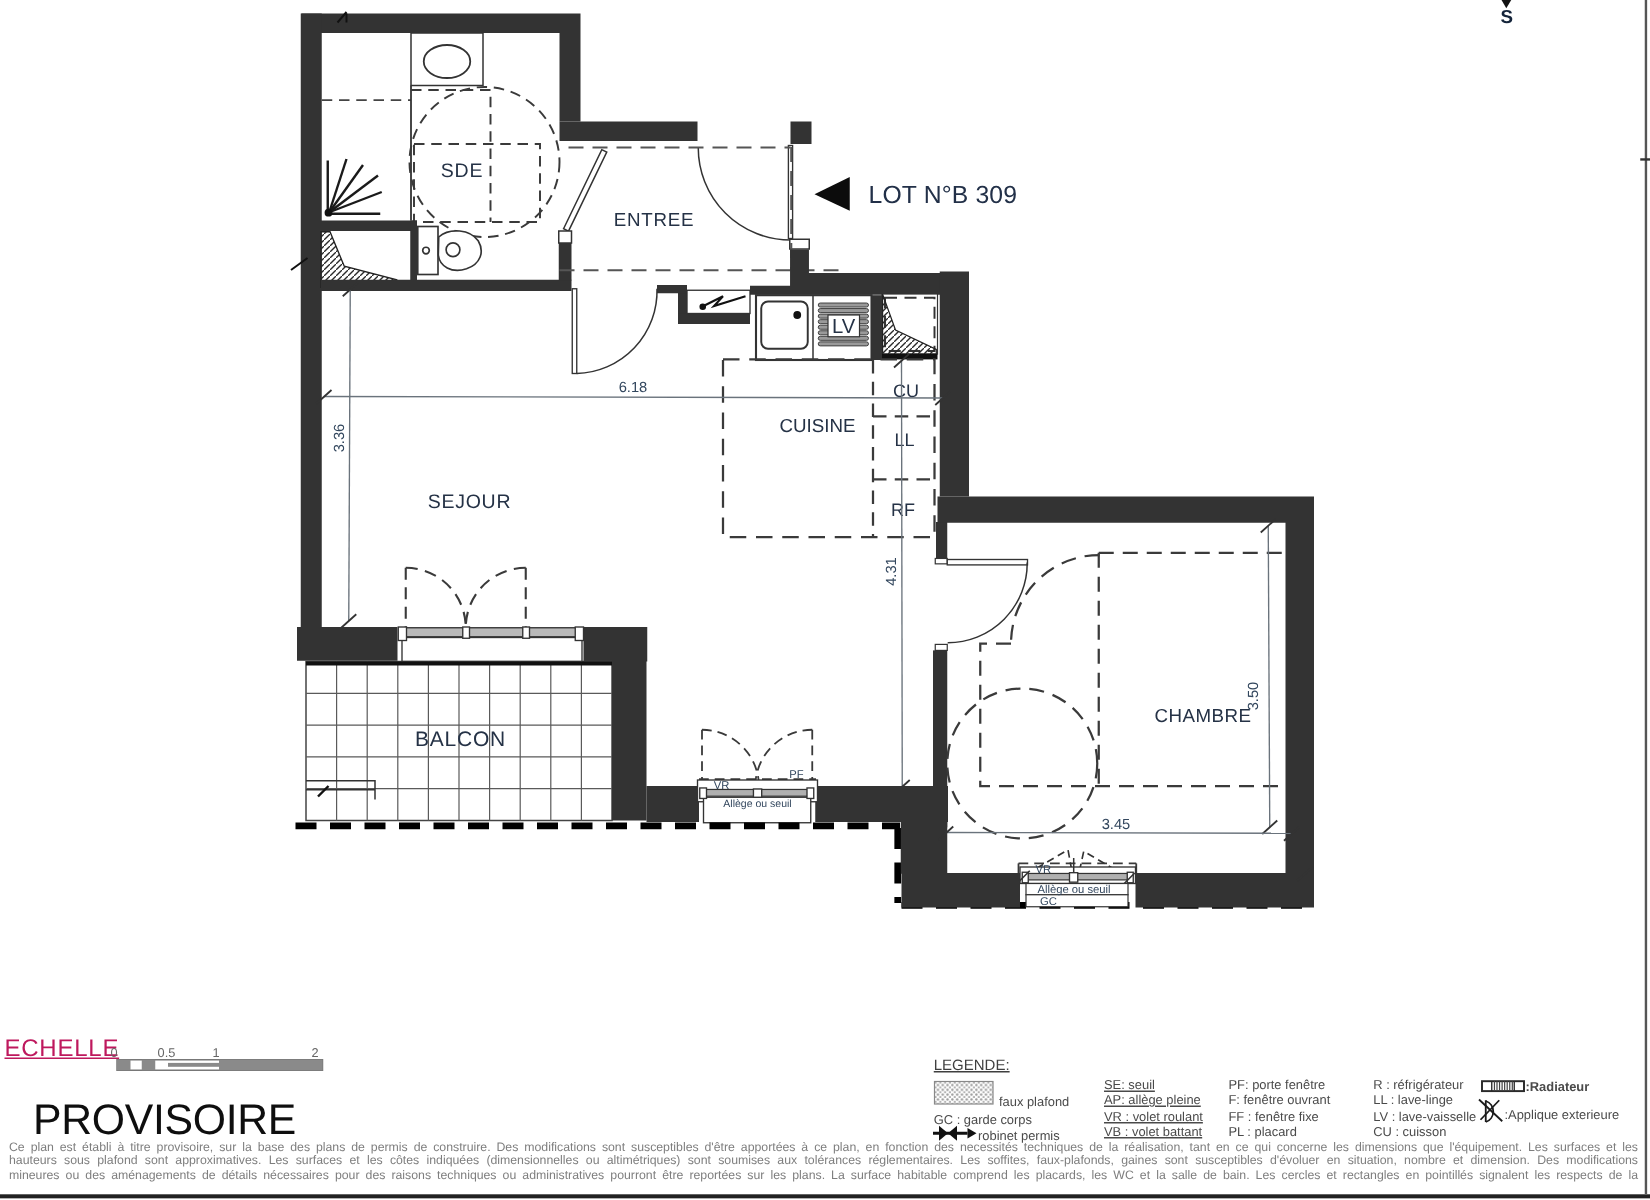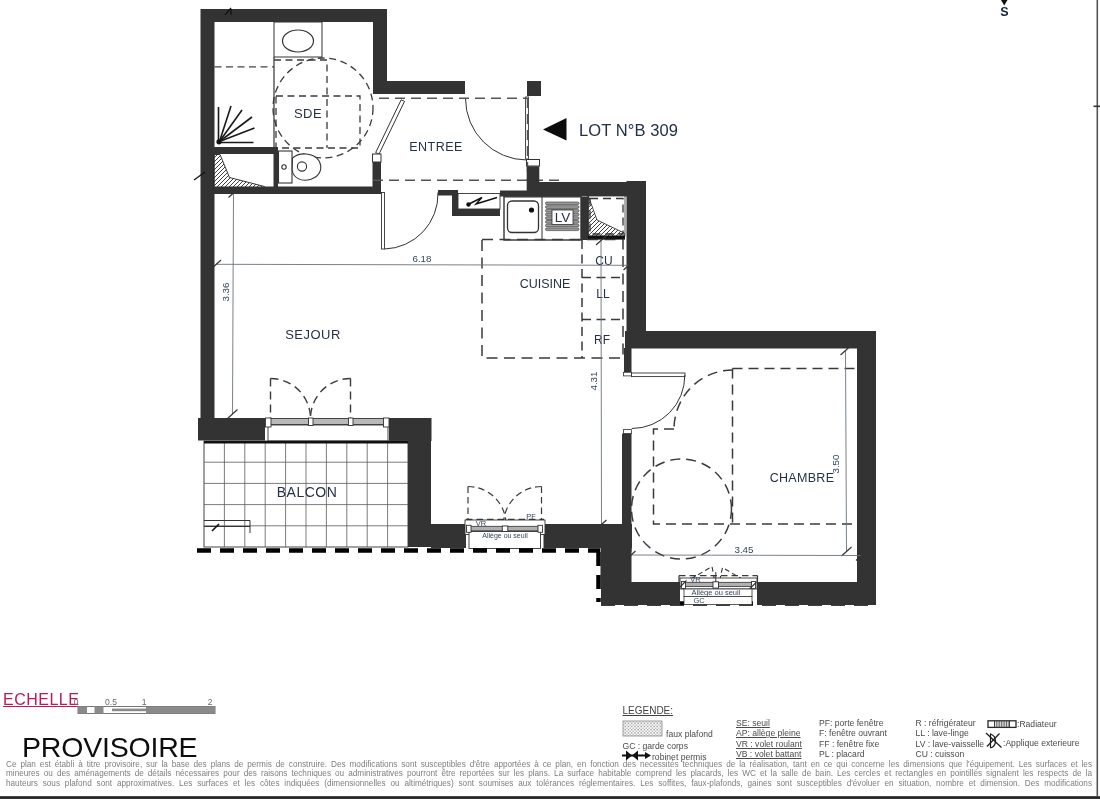--- a/index.html
+++ b/index.html
@@ -403,23 +403,23 @@
 <line x1="29.5" y1="8.8" x2="29.5" y2="15.4" stroke="#2a2a2a" stroke-width="0.9"></line>
 <path d="M16.3,8.8 V15.4 M18,8.8 V15.4 M19.7,8.8 V15.4 M21.4,8.8 V15.4 M23.1,8.8 V15.4 M24.8,8.8 V15.4 M26.5,8.8 V15.4 M28.2,8.8 V15.4" stroke="#444" stroke-width="0.8"></path>
 
 <g fill="none" stroke="#1a1a1a" stroke-width="1.2">
 <line x1="10.5" y1="21.5" x2="10.5" y2="36"></line>
 <path d="M10.5,22 A7.4,7.4 0 0 1 10.5,36"></path>
 <line x1="6" y1="21" x2="21.5" y2="35.5"></line>
 <line x1="19.5" y1="21.5" x2="7" y2="34.5"></line>
 </g>
 </svg>
-<div class="abs" style="left:1017px;top:718.5px;">:Radiateur</div>
+<div class="abs" style="left:1017px;top:718.5px;font-weight:bold;">:Radiateur</div>
 <div class="abs" style="left:1003px;top:738px;">:Applique exterieure</div>
 </div>
 
 <div id="paras" class="abs" style="left:6px;top:760px;width:1086px;font-size:8.2px;line-height:9.35px;color:#7e7e7e;">
 <div class="jline">Ce plan est établi à titre provisoire, sur la base des plans de permis de construire. Des modifications sont susceptibles d'être apportées à ce plan, en fonction des necessités techniques de la réalisation, tant en ce qui concerne les dimensions que l'équipement. Les surfaces et les</div>
+<div class="jline">hauteurs sous plafond sont approximatives. Les surfaces et les côtes indiquées (dimensionnelles ou altimétriques) sont soumises aux tolérances réglementaires. Les soffites, faux-plafonds, gaines sont susceptibles d'évoluer en situation, nombre et dimension. Des modifications</div>
 <div class="jline">mineures ou des aménagements de détails nécessaires pour des raisons techniques ou administratives pourront être reportées sur les plans. La surface habitable comprend les placards, les WC et la salle de bain. Les cercles et rectangles en pointillés signalent les respects de la</div>
-<div class="jline">hauteurs sous plafond sont approximatives. Les surfaces et les côtes indiquées (dimensionnelles ou altimétriques) sont soumises aux tolérances réglementaires. Les soffites, faux-plafonds, gaines sont susceptibles d'évoluer en situation, nombre et dimension. Des modifications</div>
 </div>
 
 <div class="abs" style="left:2px;top:730.5px;font-size:28.5px;letter-spacing:-0.2px;color:#0e0e0e;margin-left:20px;">PROVISOIRE</div>
 
 </body></html>

